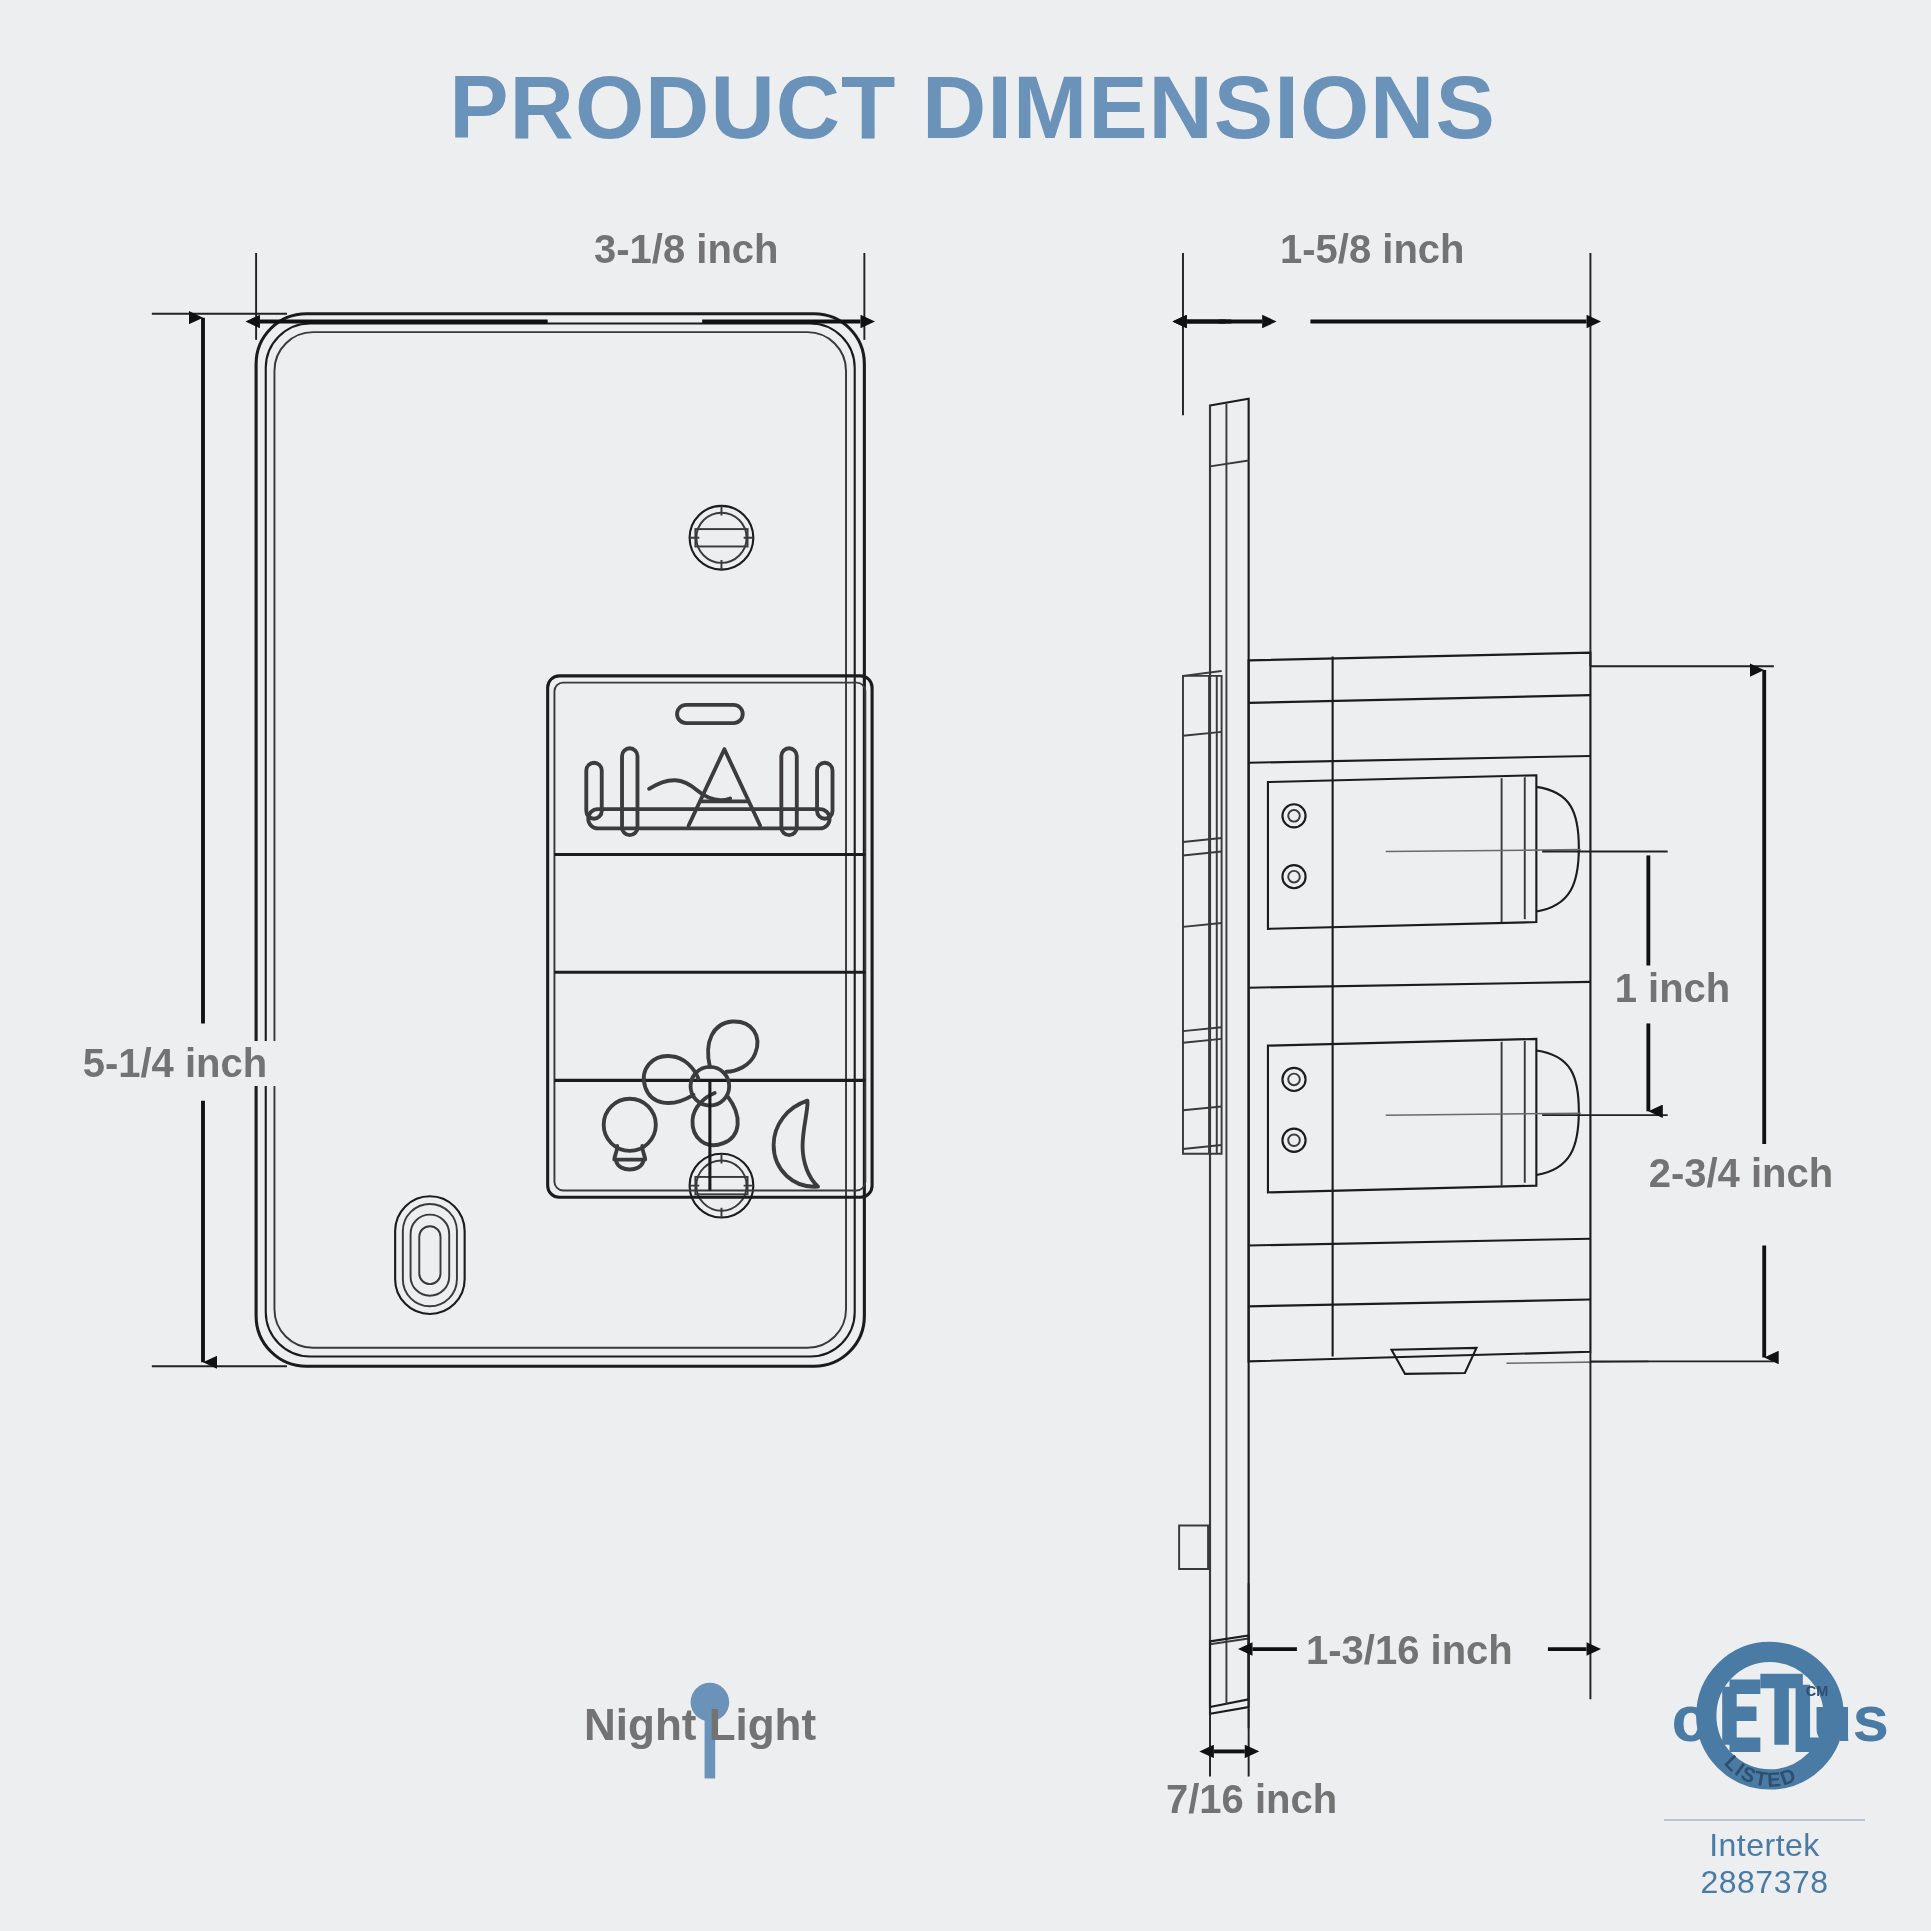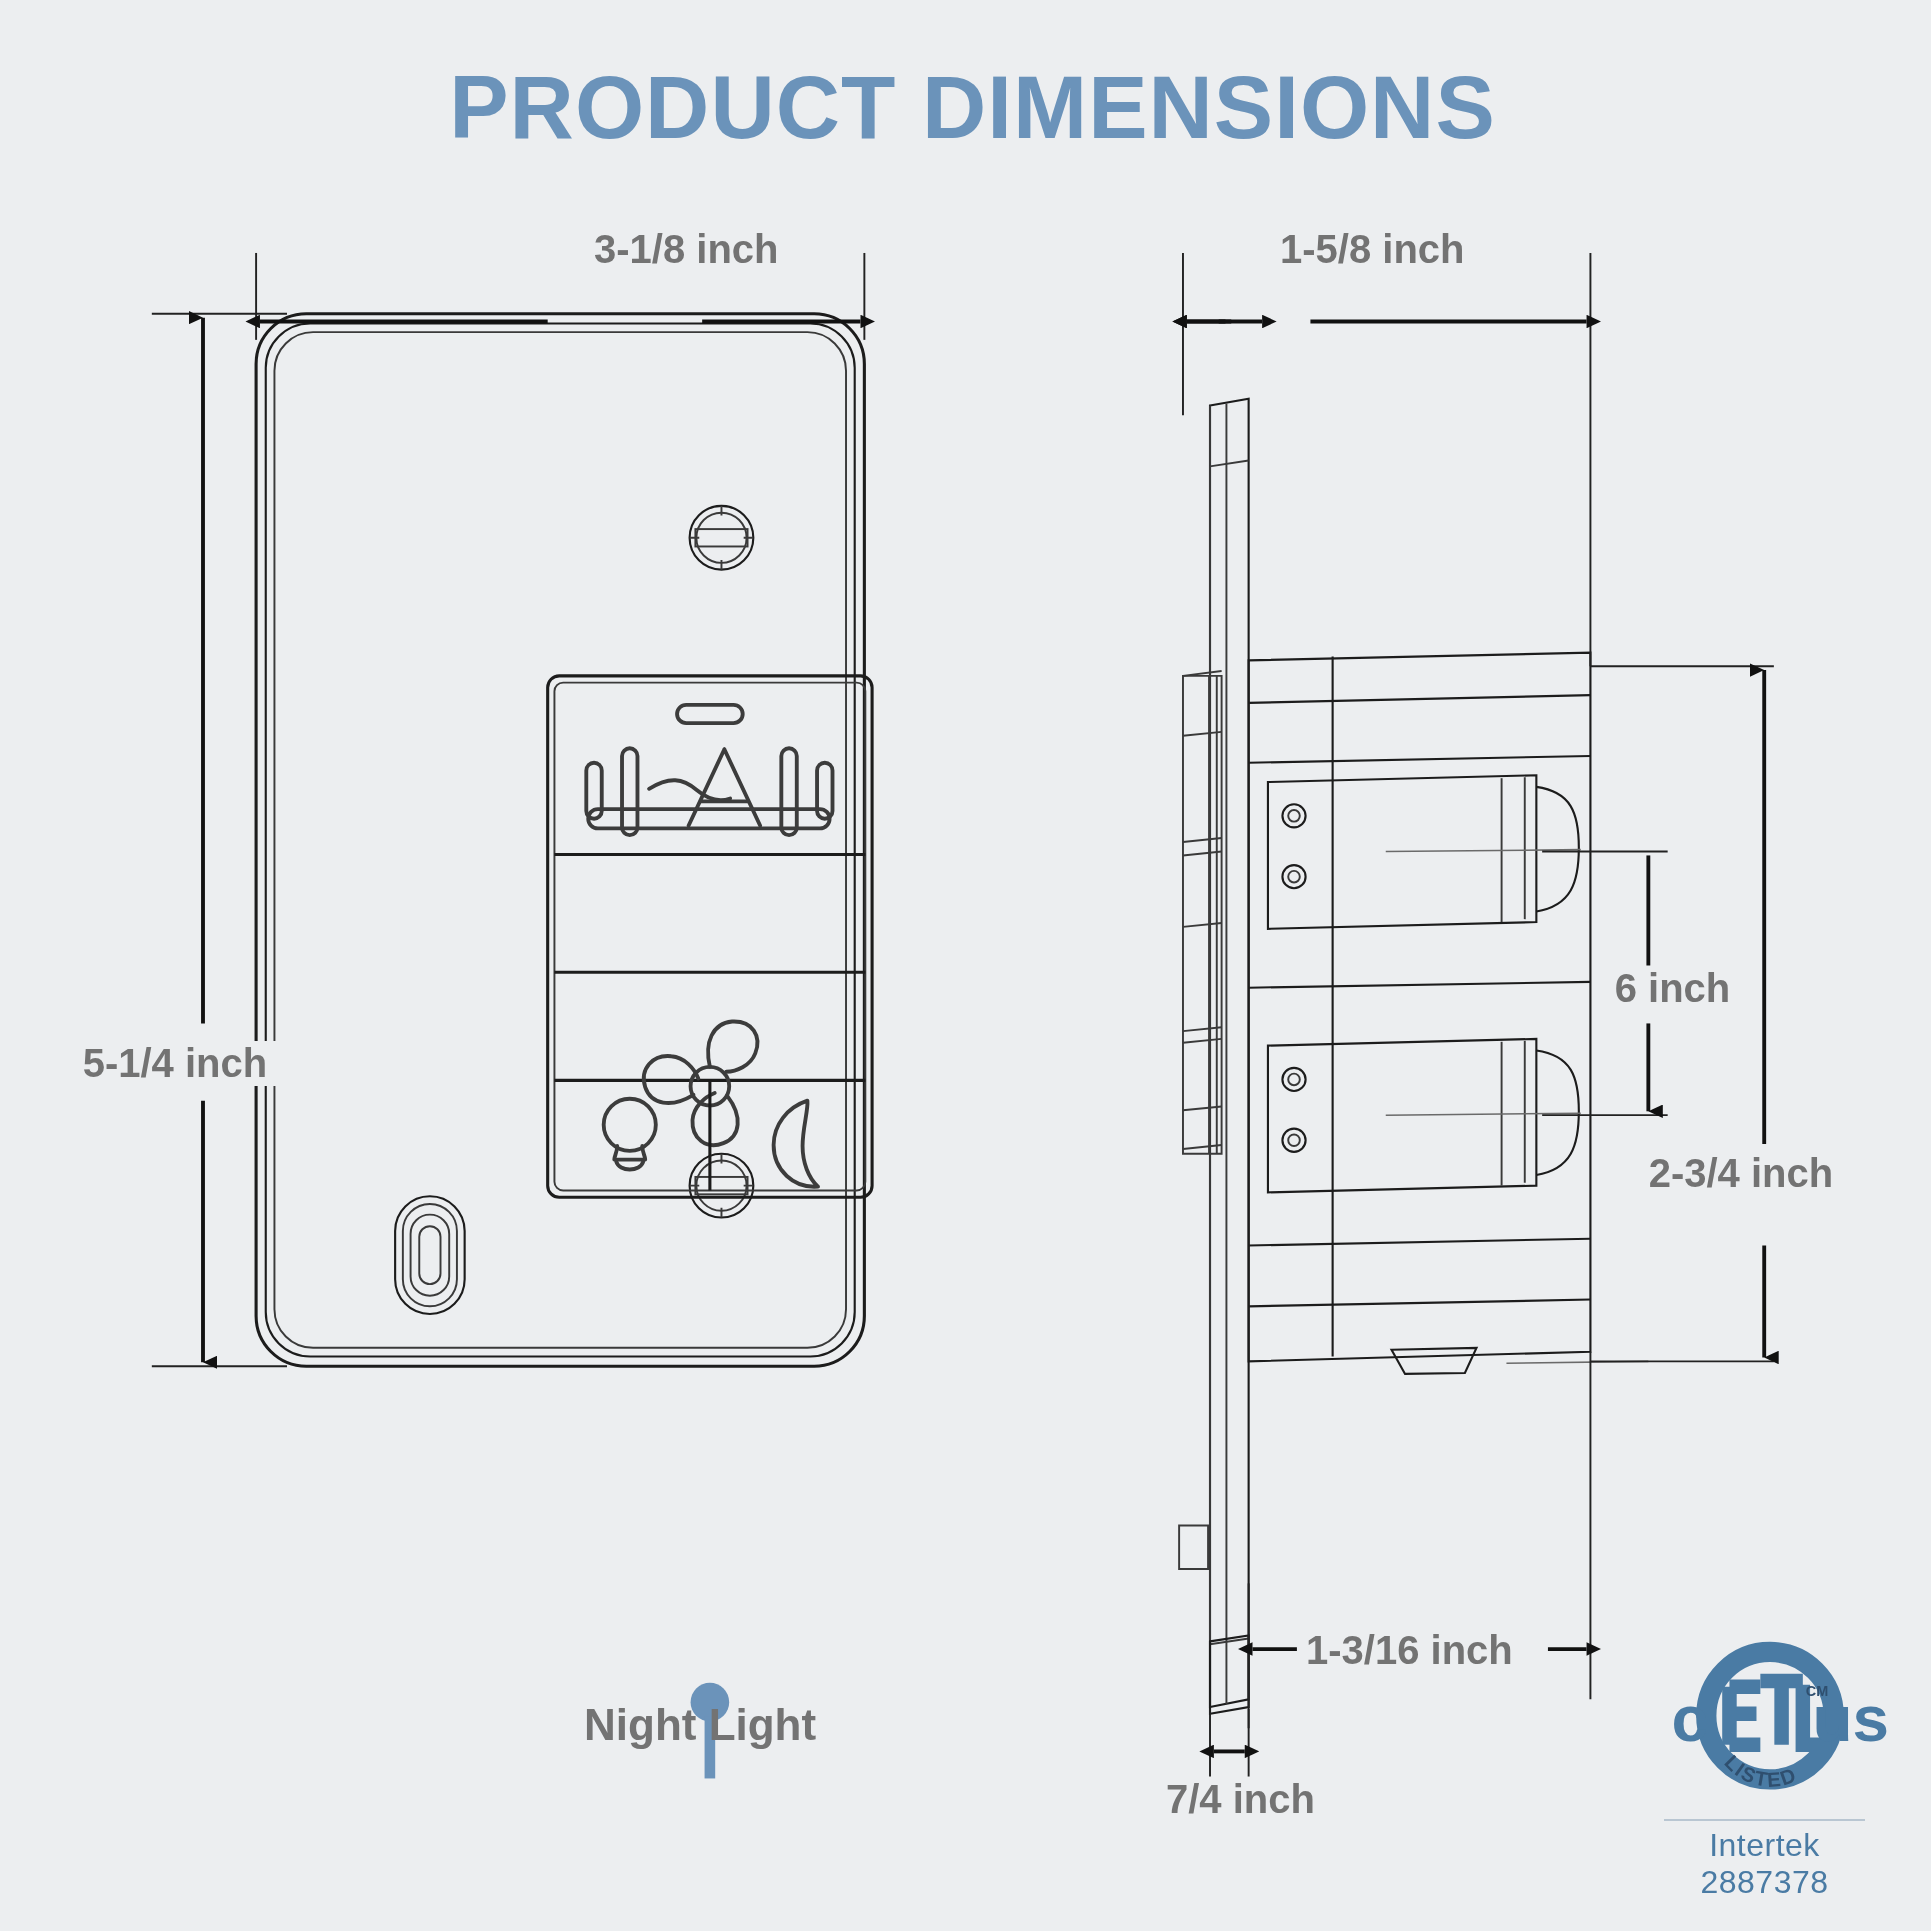--- a/index.html
+++ b/index.html
@@ -298,27 +298,27 @@
       <text x="170" y="98" font-family="'Liberation Sans',sans-serif" font-size="68" font-weight="bold" fill="#4a7ba4">us</text>
     </g>
   </svg>
 
   <div class="dim" style="left:587px;top:227px;">3-1/8 inch</div>
 
   <div class="dim" style="left:1273px;top:227px;">1-5/8 inch</div>
 
   <div class="dim bg" style="left:66px;top:1041px;">5-1/4 inch</div>
 
-  <div class="dim bg" style="left:1598px;top:966px;">6 inch</div>
+  <div class="dim bg" style="left:1598px;top:966px;">1 inch</div>
 
   <div class="dim bg" style="left:1632px;top:1151px;">2-3/4 inch</div>
 
   <div class="dim" style="left:1299px;top:1628px;">1-3/16 inch</div>
 
-  <div class="dim" style="left:1159px;top:1777px;">7/4 inch</div>
+  <div class="dim" style="left:1159px;top:1777px;">7/16 inch</div>
 
   <div class="dim" style="left:577px;top:1700px;font-size:44px;">Night Light</div>
 
   <div class="etl-wrap">
     <div style="height:162px"></div>
     <div class="etl-rule"></div>
     <div class="etl-sub">Intertek</div>
     <div class="etl-sub">2887378</div>
   </div>
 

